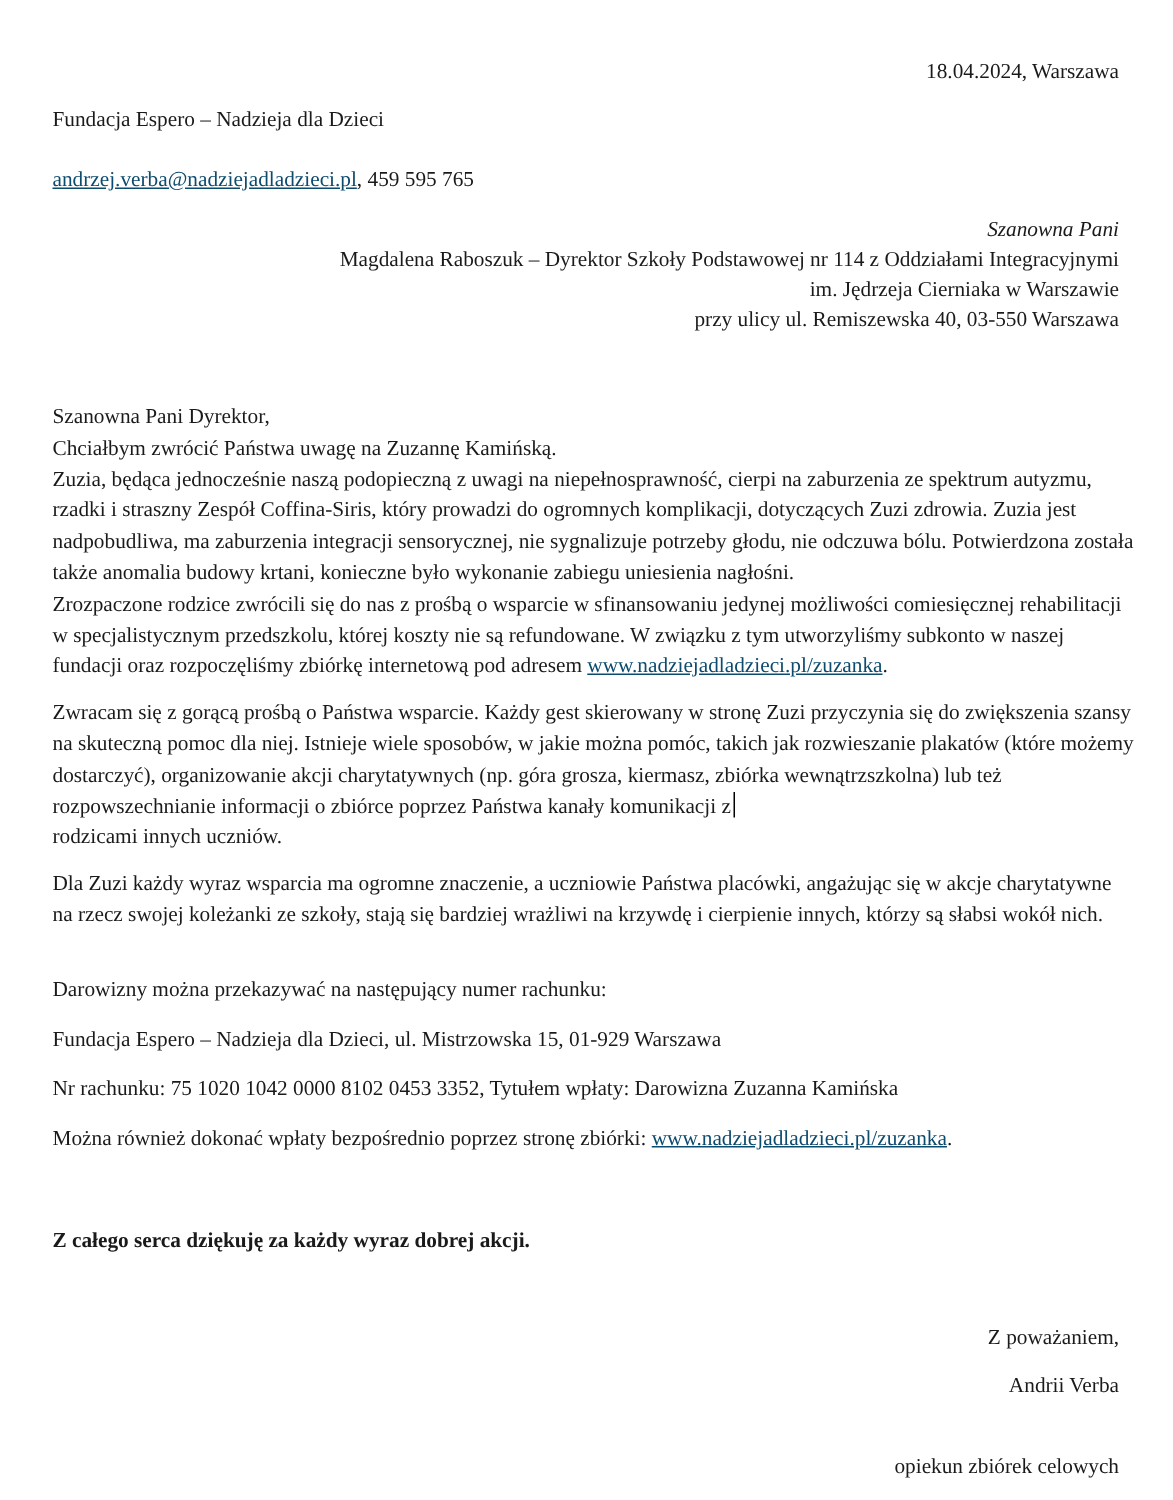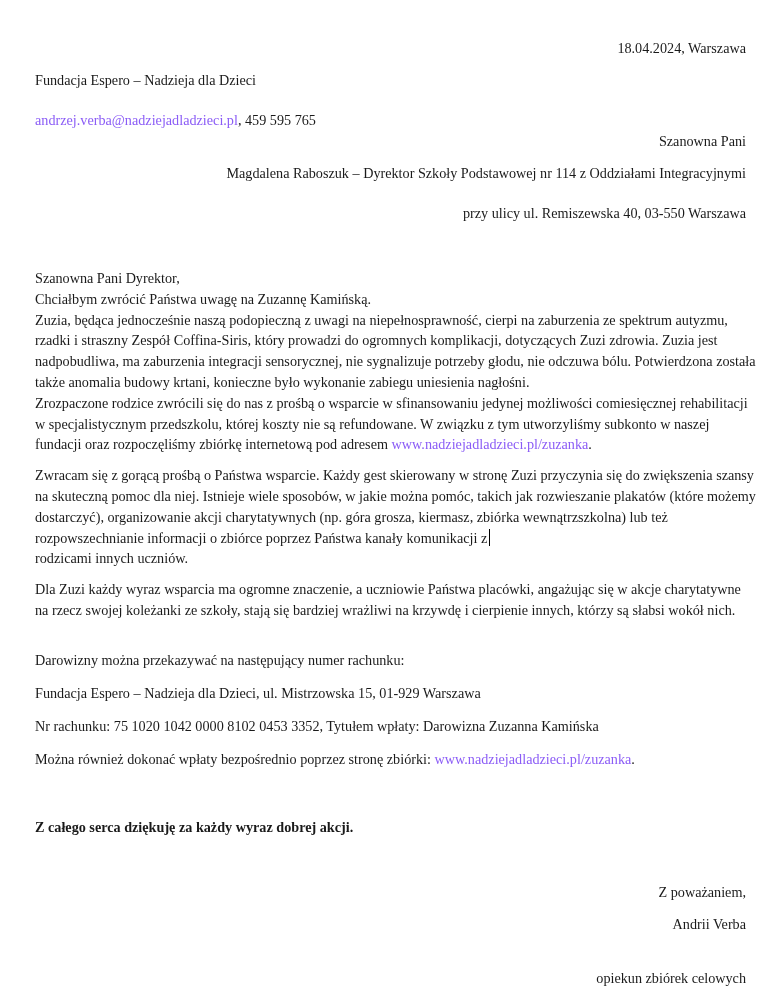--- a/index.html
+++ b/index.html
@@ -5,41 +5,42 @@
     html, body { margin: 0; padding: 0; background: #ffffff; }
     body {
       width: 782px; height: 1000px; overflow: hidden; position: relative;
       font-family: "Liberation Serif", "DejaVu Serif", serif;
       font-size: 14.2px; color: #1a1a1a;
     }
     .page { position: absolute; left: 0; top: 0; width: 782px; height: 1000px; }
     .abs { position: absolute; white-space: nowrap; line-height: 20px; }
     .right { right: 36px; text-align: right; }
     .left { left: 35px; }
-    a.link { color: #8b5cf6; }
+    a.link { color: #0c4a6e; text-decoration: underline; }
     .body-block { position: absolute; left: 35px; width: 722px; line-height: 20.8px; }
     .body-block p { margin: 0; }
     .gap { margin-top: 10px !important; }
     .bold { font-weight: bold; }
     .cursor { display: inline-block; width: 1px; height: 17px; background: #000; vertical-align: -3px; margin-left: 2px; }
   </style>
 </head>
 <body>
 
 <div class="page">
 
   <div class="abs right" style="top:38px;">18.04.2024, Warszawa</div>
 
   <div class="abs left" style="top:70px;">Fundacja Espero – Nadzieja dla Dzieci</div>
   <div class="abs left" style="top:110px;">
     <a class="link">andrzej.verba@nadziejadladzieci.pl</a><span>, 459 595 765</span>
   </div>
 
-  <div class="abs right" style="top:131px;">Szanowna Pani</div>
+  <div class="abs right" style="top:143px;font-style:italic;">Szanowna Pani</div>
   <div class="abs right" style="top:163px;">Magdalena Raboszuk – Dyrektor Szkoły Podstawowej nr 114 z Oddziałami Integracyjnymi</div>
+  <div class="abs right" style="top:183px;">im. Jędrzeja Cierniaka w Warszawie</div>
   <div class="abs right" style="top:203px;">przy ulicy ul. Remiszewska 40, 03-550 Warszawa</div>
 
   <div class="body-block" style="top:268px;">
     <p>Szanowna Pani Dyrektor,</p>
     <p>Chciałbym zwrócić Państwa uwagę na Zuzannę Kamińską.</p>
     <p>Zuzia, będąca jednocześnie naszą podopieczną z uwagi na niepełnosprawność, cierpi na zaburzenia ze spektrum autyzmu, rzadki i straszny Zespół Coffina-Siris, który prowadzi do ogromnych komplikacji, dotyczących Zuzi zdrowia. Zuzia jest nadpobudliwa, ma zaburzenia integracji sensorycznej, nie sygnalizuje potrzeby głodu, nie odczuwa bólu. Potwierdzona została także anomalia budowy krtani, konieczne było wykonanie zabiegu uniesienia nagłośni.</p>
     <p><span>Zrozpaczone rodzice zwrócili się do nas z prośbą o wsparcie w sfinansowaniu jedynej możliwości comiesięcznej rehabilitacji w specjalistycznym przedszkolu, której koszty nie są refundowane. W związku z tym utworzyliśmy subkonto w naszej fundacji oraz rozpoczęliśmy zbiórkę internetową pod adresem </span><a class="link">www.nadziejadladzieci.pl/zuzanka</a><span>.</span></p>
     <p class="gap"><span>Zwracam się z gorącą prośbą o Państwa wsparcie. Każdy gest skierowany w stronę Zuzi przyczynia się do zwiększenia szansy na skuteczną pomoc dla niej. Istnieje wiele sposobów, w jakie można pomóc, takich jak rozwieszanie plakatów (które możemy dostarczyć), organizowanie akcji charytatywnych (np. góra grosza, kiermasz, zbiórka wewnątrzszkolna) lub też rozpowszechnianie informacji o zbiórce poprzez Państwa kanały komunikacji z</span><span class="cursor"></span><br><span>rodzicami innych uczniów.</span></p>
     <p class="gap">Dla Zuzi każdy wyraz wsparcia ma ogromne znaczenie, a uczniowie Państwa placówki, angażując się w akcje charytatywne na rzecz swojej koleżanki ze szkoły, stają się bardziej wrażliwi na krzywdę i cierpienie innych, którzy są słabsi wokół nich.</p>
   </div>

